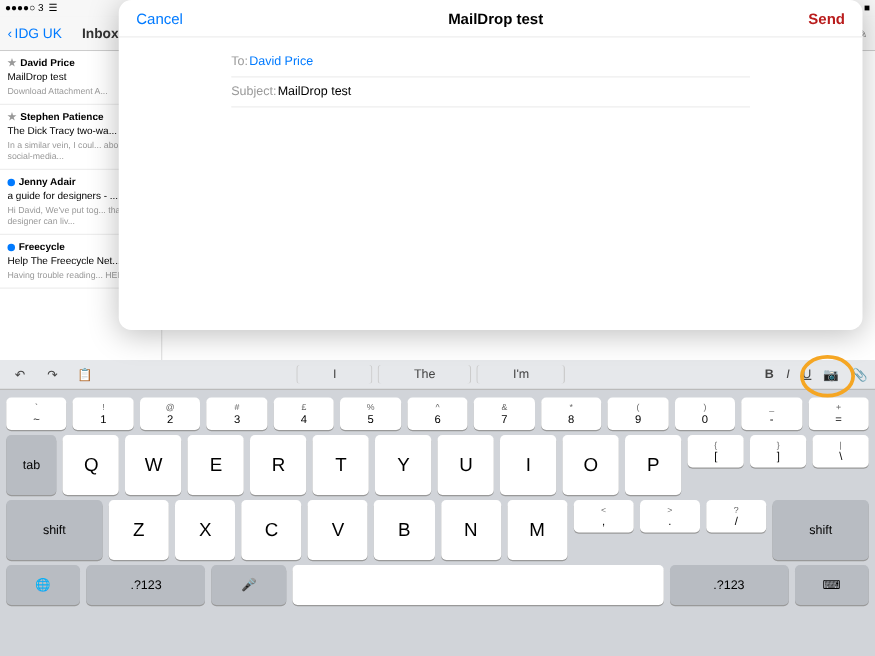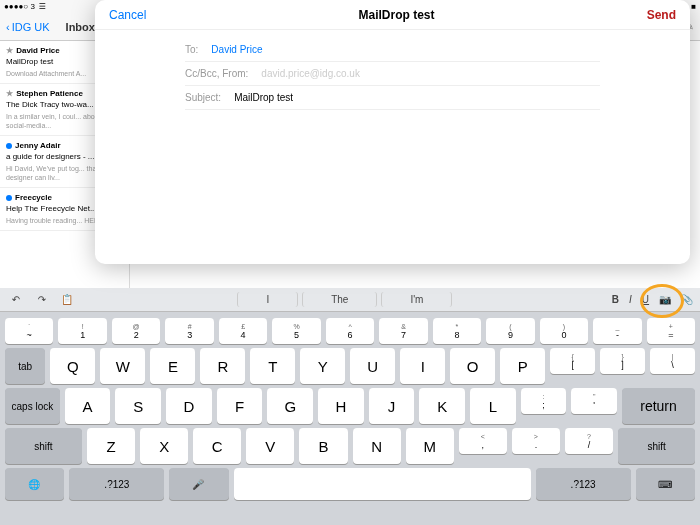--- a/index.html
+++ b/index.html
@@ -24,21 +24,21 @@
 .star { color: #999; font-size: 8px; }
 
 .main-area { flex: 1; position: relative; background: #fff; }
 
 .compose-modal { position: absolute; left: 95px; top: 0; right: 10px; height: 264px; background: #fff; border-radius: 10px; box-shadow: 0 4px 24px rgba(0,0,0,0.25); z-index: 10; display: flex; flex-direction: column; }
 .compose-header { height: 30px; display: flex; align-items: center; justify-content: space-between; padding: 0 14px; border-bottom: 1px solid #eee; font-size: 12px; }
 .compose-cancel { color: #007aff; }
 .compose-title { font-weight: 600; color: #000; }
 .compose-send { color: #b91c1c; font-weight: 600; }
 .compose-body { flex: 1; padding: 8px 90px 8px 90px; font-size: 10px; }
-.compose-row { padding: 6px 0; border-bottom: 1px solid #eee; display: flex; gap: 13px; color: #999; }
+.compose-row { padding: 6px 0; border-bottom: 1px solid #eee; display: flex; gap: 1px; color: #999; }
 .compose-row .label { color: #999; }
 .compose-row .value { color: #007aff; }
 .compose-row .value.dim { color: #ccc; }
 .compose-row .value.black { color: #000; }
 .compose-text { padding-top: 8px; color: #000; font-size: 10px; }
 .cursor { border-left: 2px solid #007aff; height: 12px; display: inline-block; margin-bottom: 8px; }
 
 .keyboard { position: absolute; bottom: 0; left: 0; right: 0; height: 237px; background: #d1d4d9; }
 .kb-toolbar { height: 24px; background: #e6e8eb; display: flex; align-items: center; padding: 0 6px; gap: 6px; font-size: 10px; border-bottom: 1px solid #bbb; }
 .kb-tool { width: 20px; height: 18px; display: flex; align-items: center; justify-content: center; color: #444; }
@@ -46,21 +46,21 @@
 .kb-suggest div { background: #e6e8eb; padding: 2px 28px; color: #444; border-radius: 3px; border-left: 1px solid #ccc; border-right: 1px solid #ccc; }
 .kb-format { display: flex; gap: 10px; align-items: center; color: #444; }
 .kb-format .b { font-weight: bold; }
 .kb-format .i { font-style: italic; }
 .kb-format .u { text-decoration: underline; }
 
 .highlight-circle { position: absolute; right: 16px; top: 284px; width: 44px; height: 34px; border: 3px solid #f5a623; border-radius: 50%; z-index: 30; pointer-events: none; }
 
 .kb-rows { padding: 4px 2px; }
 .kb-row { display: flex; gap: 5px; padding: 2px 3px; }
-.key { background: #fff; border-radius: 4px; box-shadow: 0 1px 0 #999; height: 36px; display: flex; align-items: center; justify-content: center; font-size: 14px; color: #000; flex: 1; position: relative; }
+.key { background: #fff; border-radius: 4px; box-shadow: 0 1px 0 #999; height: 48px; display: flex; align-items: center; justify-content: center; font-size: 14px; color: #000; flex: 1; position: relative; }
 .key.num { font-size: 8px; flex-direction: column; height: 26px; }
 .key.num .top { font-size: 7px; color: #666; }
 .key.num .bot { font-size: 9px; }
 .key.gray { background: #b8bcc2; }
 .key.wide { flex: 1.3; }
 .key.wider { flex: 1.6; }
 .key.tab { flex: 0.9; font-size: 10px; }
 .key.caps { flex: 1.2; font-size: 10px; }
 .key.shift { flex: 1.6; font-size: 10px; }
 .key.letter { font-size: 15px; }
@@ -143,24 +143,20 @@
     <span class="compose-cancel">Cancel</span>
     <span class="compose-title">MailDrop test</span>
     <span class="compose-send">Send</span>
   </div>
   <div class="compose-body">
     <div class="compose-row">
       <span class="label">To:</span>
       <span class="value">David Price</span>
     </div>
     <div class="compose-row">
-      <span class="label">Cc/Bcc, From:</span>
-      <span class="value dim">david.price@idg.co.uk</span>
-    </div>
-    <div class="compose-row">
       <span class="label">Subject:</span>
       <span class="value black">MailDrop test</span>
     </div>
   </div>
 </div>
 
 <div class="highlight-circle"></div>
 
 <div class="keyboard">
   <div class="kb-toolbar">
@@ -253,41 +249,20 @@
         </div>
         <div class="key num">
           <span class="top">}</span>
           <span class="bot">]</span>
         </div>
         <div class="key num">
           <span class="top">|</span>
           <span class="bot">\</span>
         </div>
       </div>
-    <div class="kb-row" id="kbr3">
-        <div class="key gray caps">caps lock</div>
-        <div class="key letter">A</div>
-        <div class="key letter">S</div>
-        <div class="key letter">D</div>
-        <div class="key letter">F</div>
-        <div class="key letter">G</div>
-        <div class="key letter">H</div>
-        <div class="key letter">J</div>
-        <div class="key letter">K</div>
-        <div class="key letter">L</div>
-        <div class="key num">
-          <span class="top">:</span>
-          <span class="bot">;</span>
-        </div>
-        <div class="key num">
-          <span class="top">"</span>
-          <span class="bot">'</span>
-        </div>
-        <div class="key gray wider">return</div>
-      </div>
     <div class="kb-row r4" id="kbr4">
         <div class="key gray shift">shift</div>
         <div class="key letter">Z</div>
         <div class="key letter">X</div>
         <div class="key letter">C</div>
         <div class="key letter">V</div>
         <div class="key letter">B</div>
         <div class="key letter">N</div>
         <div class="key letter">M</div>
         <div class="key num">

